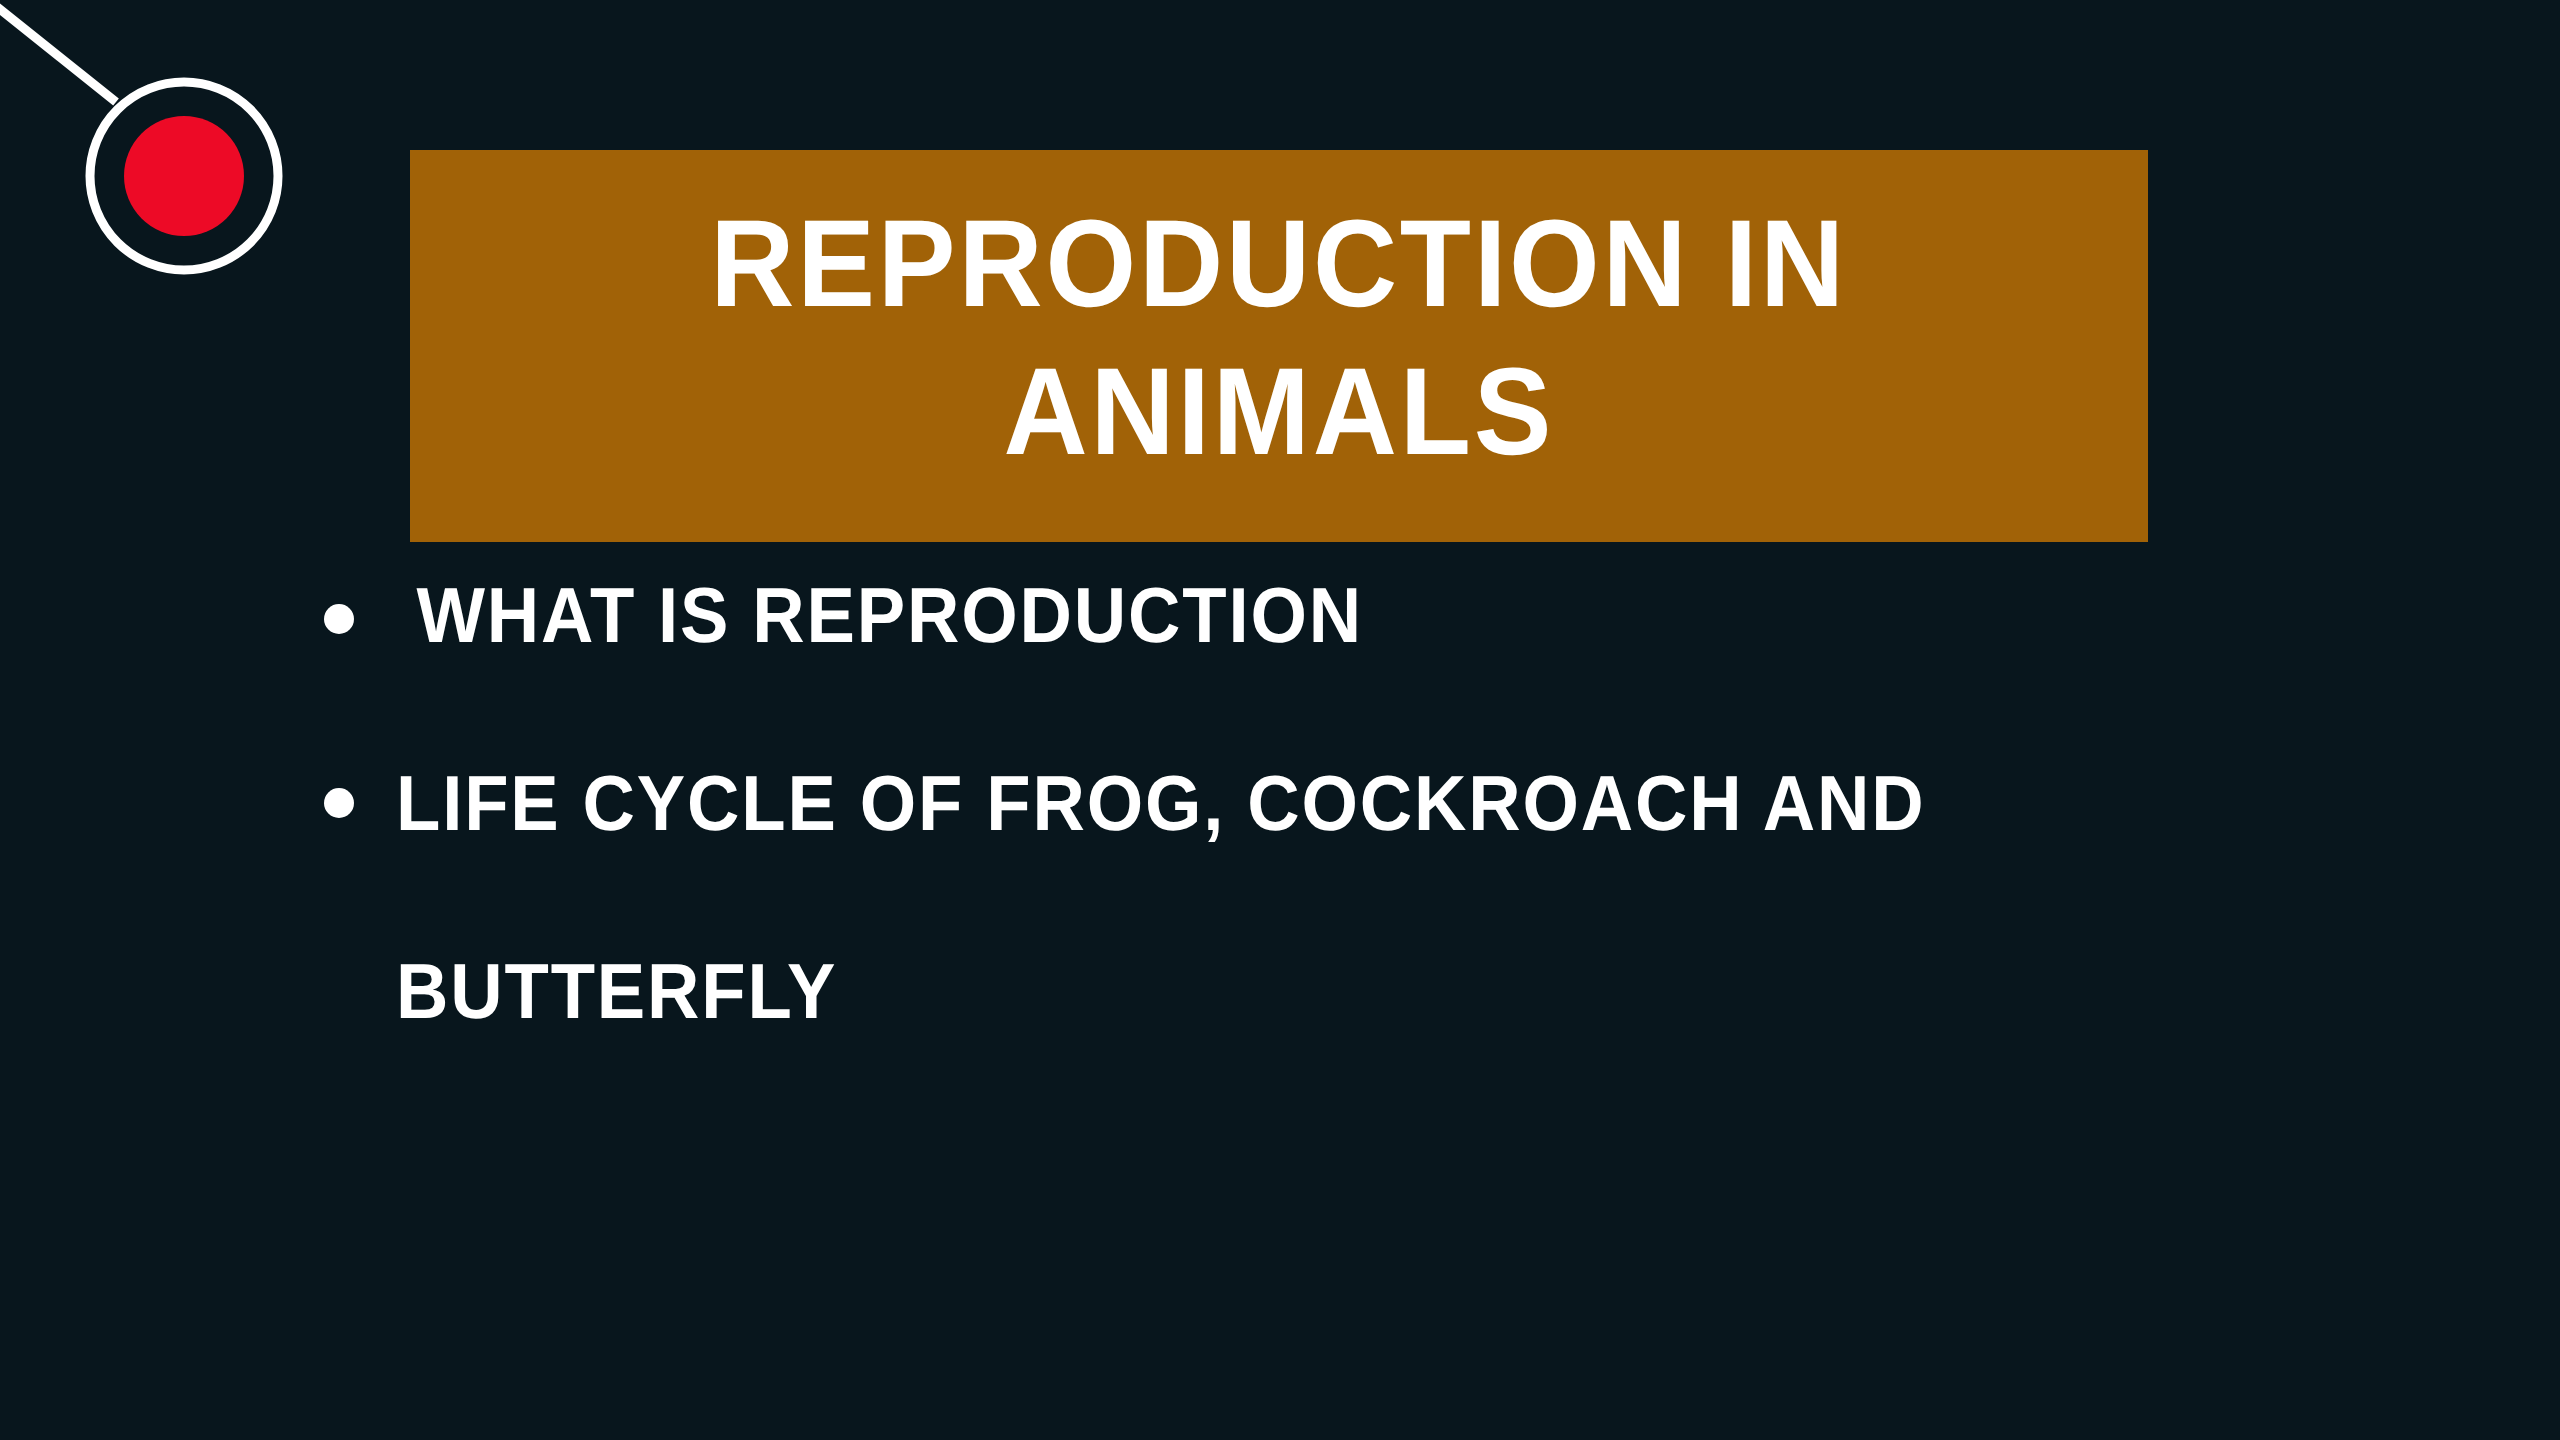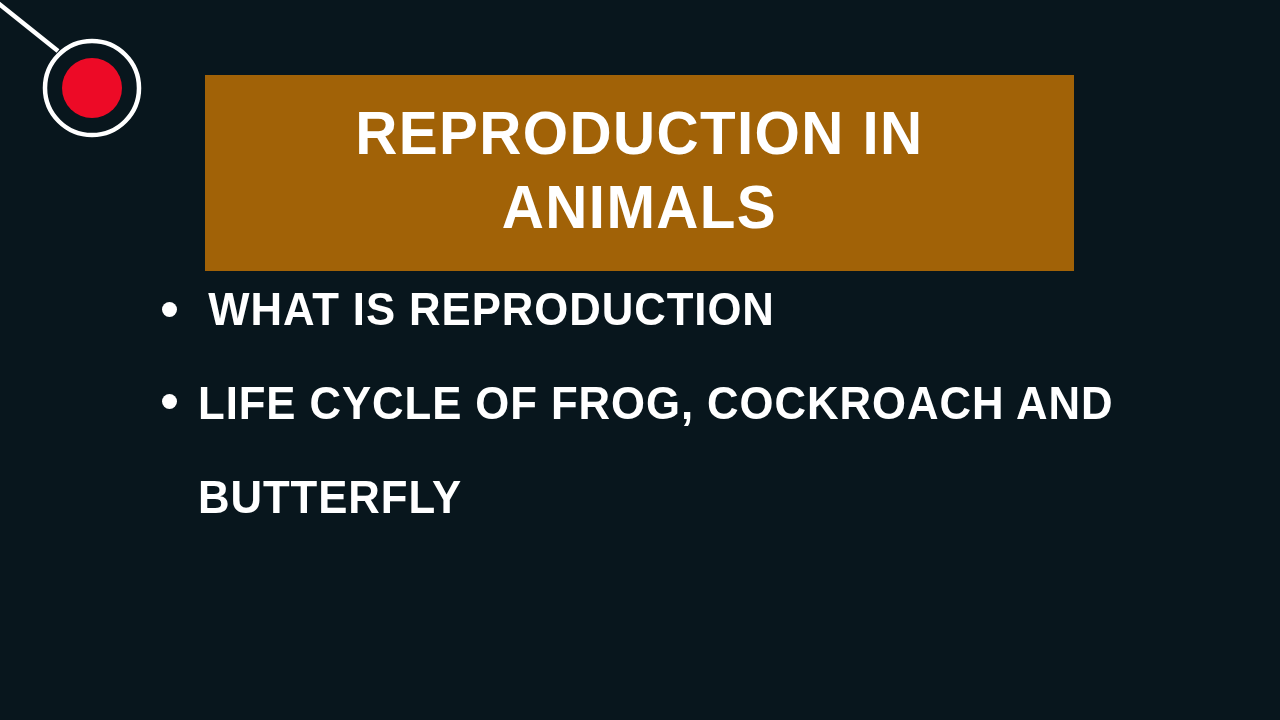--- a/index.html
+++ b/index.html
@@ -65,21 +65,21 @@
     position: absolute;
     left: 150px;
     top: 262px;
     width: 1075px;
   }
   .bullet-item {
     position: relative;
     color: #ffffff;
     font-family: "Liberation Sans Narrow", "Liberation Sans", sans-serif;
     font-weight: bold;
-    font-size: 47px;
+    font-size: 39px;
     line-height: 94px;
     letter-spacing: 1px;
     padding-left: 48px;
   }
   .bullet-dot {
     position: absolute;
     left: 12px;
     top: 40px;
     width: 15px;
     height: 15px;

